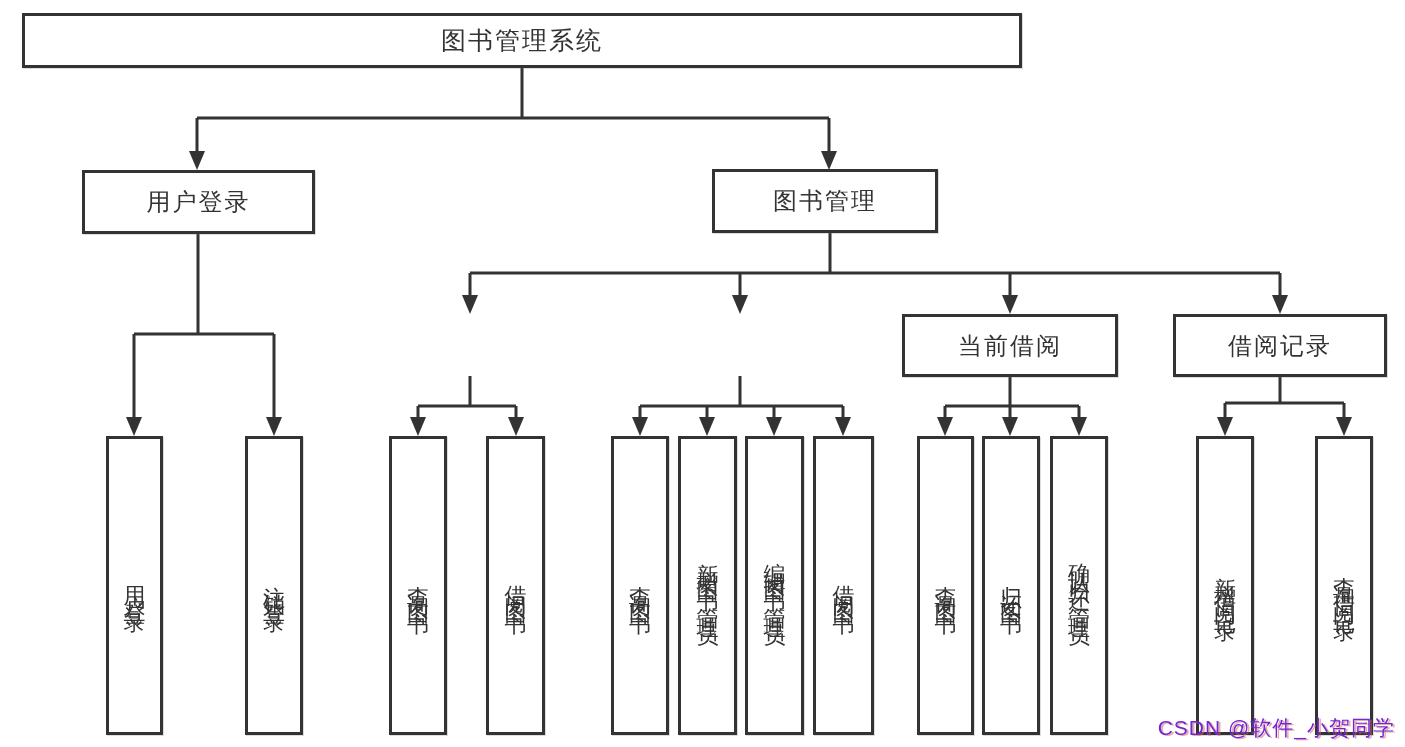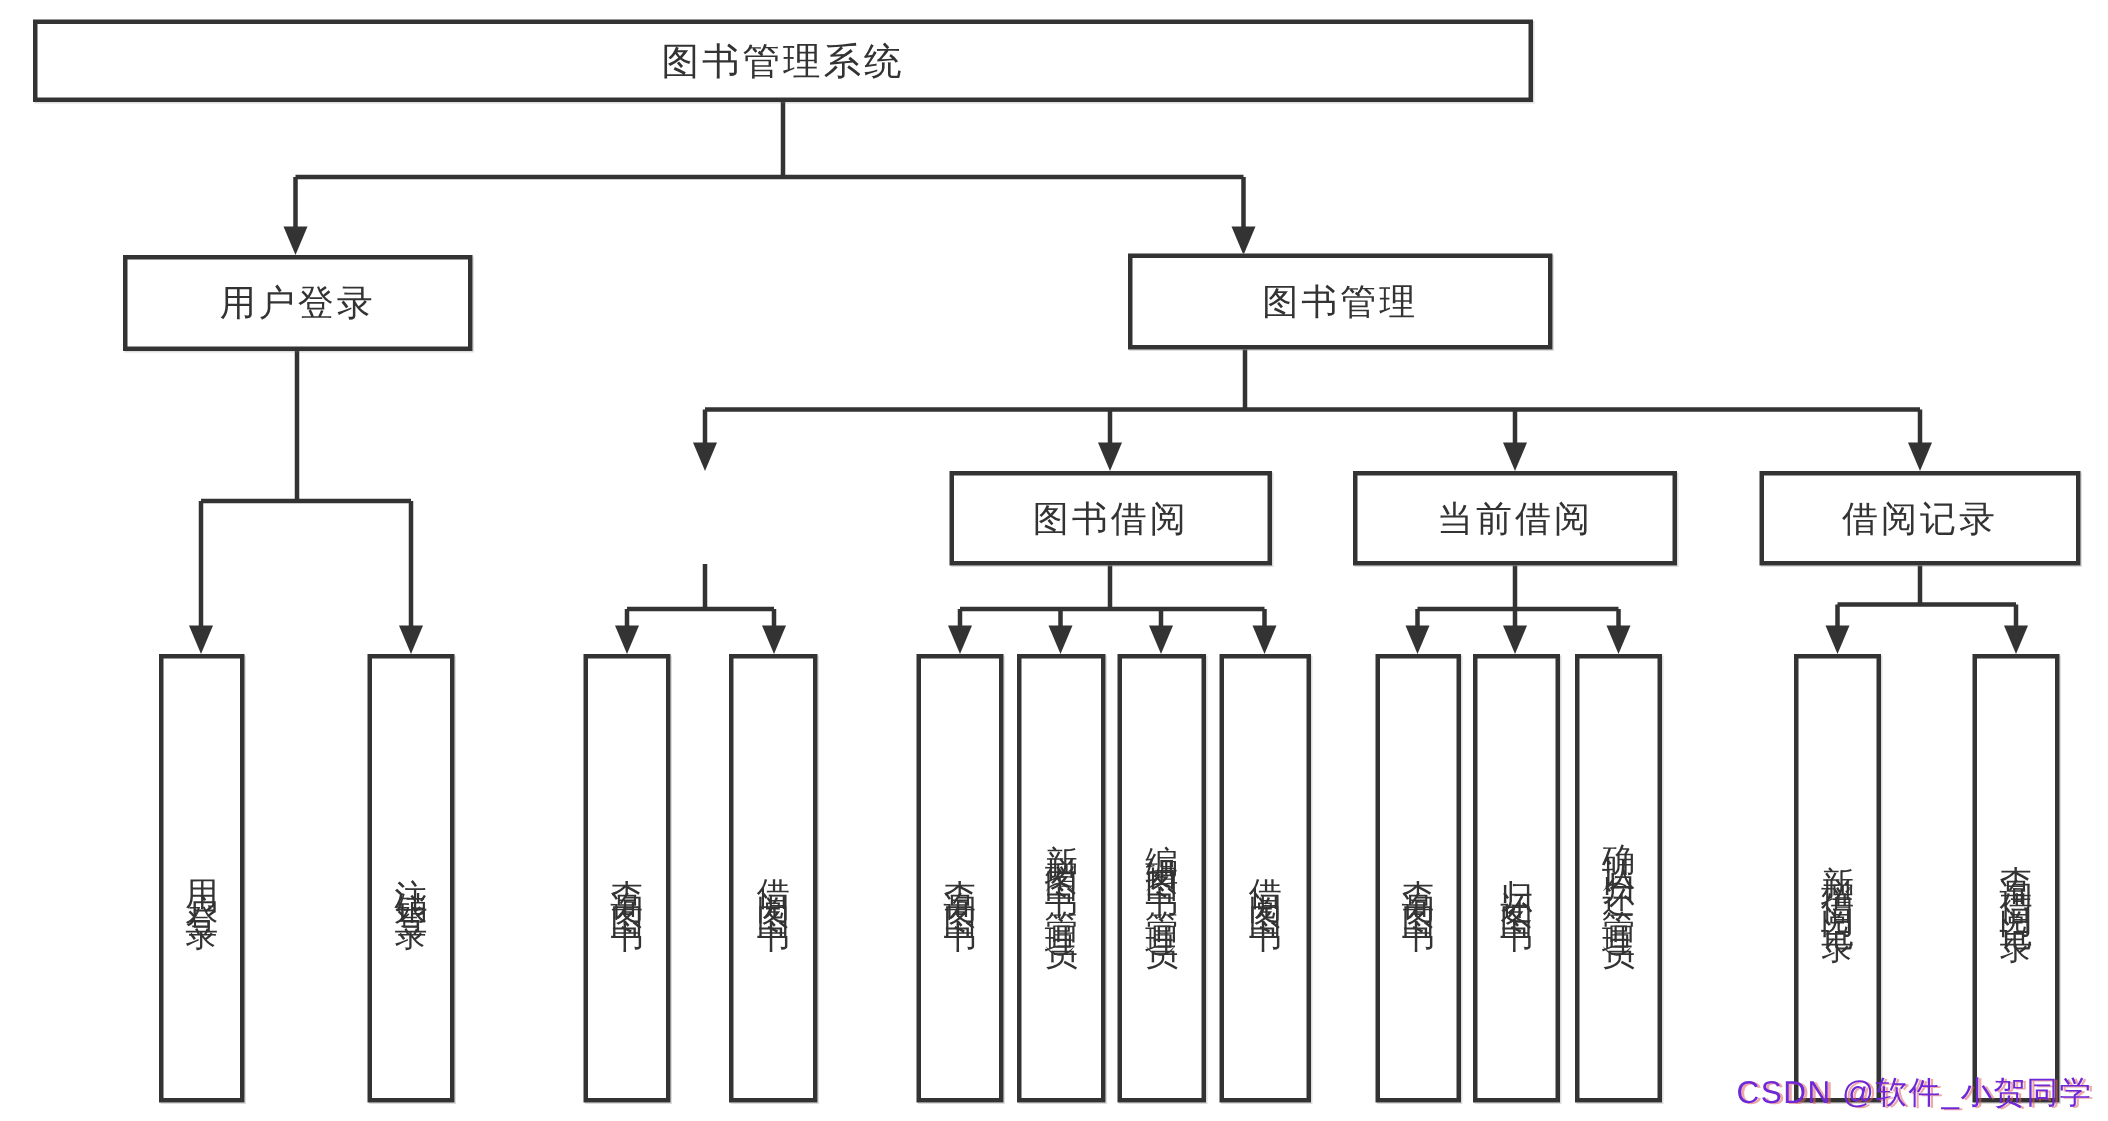--- a/index.html
+++ b/index.html
@@ -95,27 +95,24 @@
     </g>
   </svg>
 
   <div class="node h root" style="left:22px; top:13px; width:1000px; height:55px;">
     <span>图书管理系统</span>
   </div>
 
   <div class="node h" style="left:82px; top:170px; width:233px; height:64px;">
     <span>用户登录</span>
   </div>
-  <div class="node h" style="left:752px; top:169px; width:283px; height:64px;">
+  <div class="node h" style="left:712px; top:169px; width:226px; height:64px;">
     <span>图书管理</span>
   </div>
 
-  <div class="node h" style="left:633px; top:314px; width:215px; height:63px;">
-    <span>图书借阅</span>
-  </div>
   <div class="node h" style="left:902px; top:314px; width:216px; height:63px;text-align:right;">
     <span>当前借阅</span>
   </div>
   <div class="node h" style="left:1173px; top:314px; width:214px; height:63px;">
     <span>借阅记录</span>
   </div>
 
   <div class="node v" style="left:106px; top:436px; width:57px; height:299px;">
     <span>用户登录</span>
   </div>

